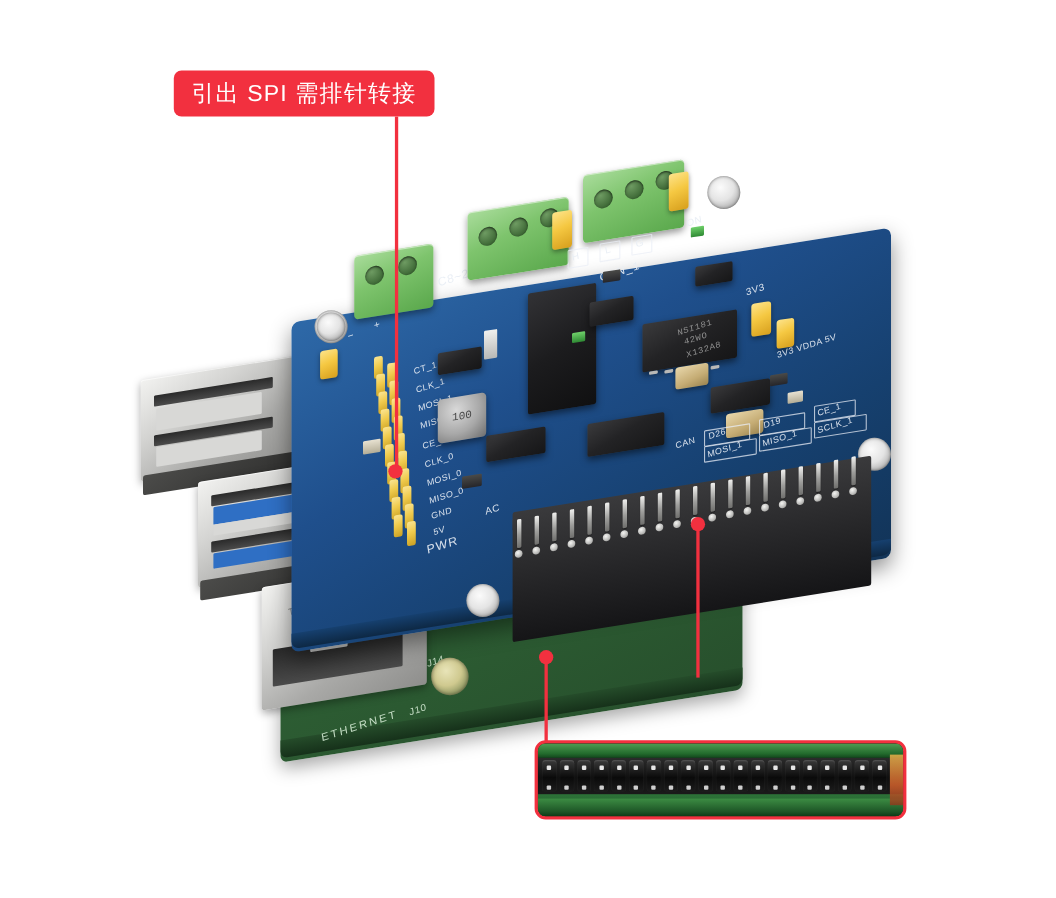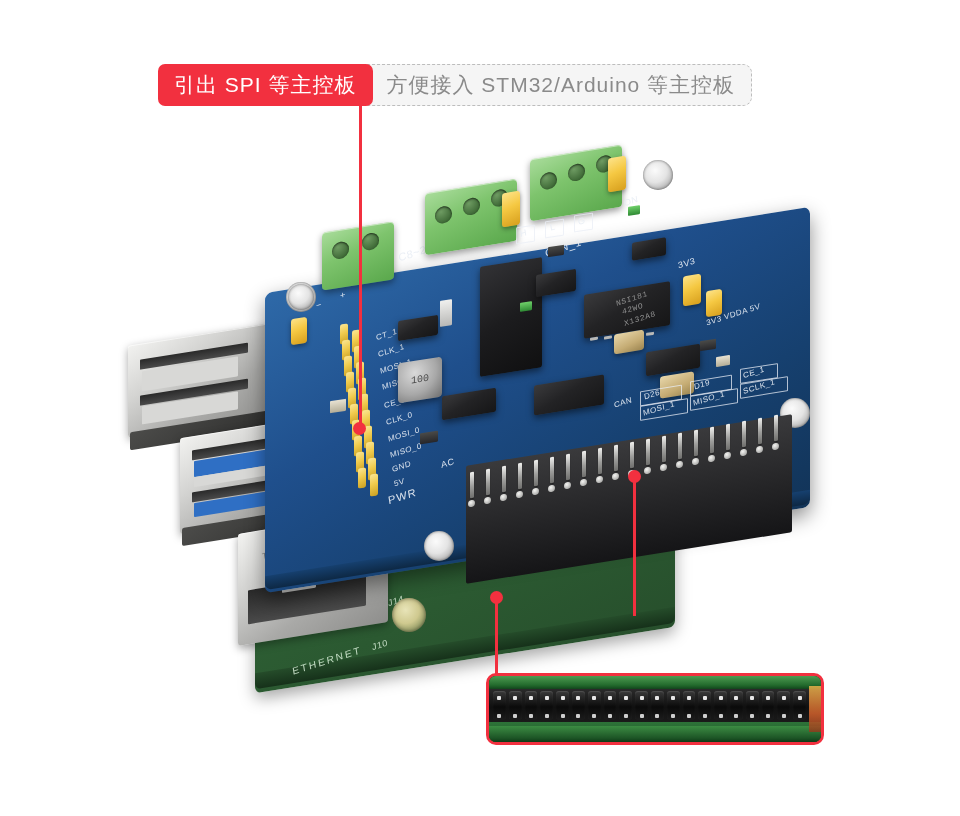--- a/index.html
+++ b/index.html
@@ -374,22 +374,21 @@
     <div class="pin-hole" style="left:676px;top:461px;transform:skewY(-9deg);"></div>
     <div class="pin-hole" style="left:692px;top:458px;transform:skewY(-9deg);"></div>
     <div class="pin-hole" style="left:708px;top:455px;transform:skewY(-9deg);"></div>
     <div class="pin-hole" style="left:724px;top:452px;transform:skewY(-9deg);"></div>
     <div class="pin-hole" style="left:740px;top:449px;transform:skewY(-9deg);"></div>
     <div class="pin-hole" style="left:756px;top:446px;transform:skewY(-9deg);"></div>
     <div class="pin-hole" style="left:772px;top:443px;transform:skewY(-9deg);"></div>
   </div>
 
   <div class="callout" style="left:158px;top:64px;">
-    <div class="badge">引出 SPI 等主控板</div>
-    <div class="note">方便接入 STM32/Arduino 等主控板</div>
+    <div class="badge">引出 SPI 需排针转接</div>
   </div>
   <div class="leader v" style="left:359px;top:106px;height:324px;"></div>
   <div class="dot" style="left:353px;top:422px;"></div>
 
   <div class="leader v" style="left:633px;top:476px;height:140px;"></div>
   <div class="dot" style="left:628px;top:470px;"></div>
 
 
   <div class="leader v" style="left:495px;top:597px;height:78px;"></div>
   <div class="dot" style="left:490px;top:591px;"></div>

